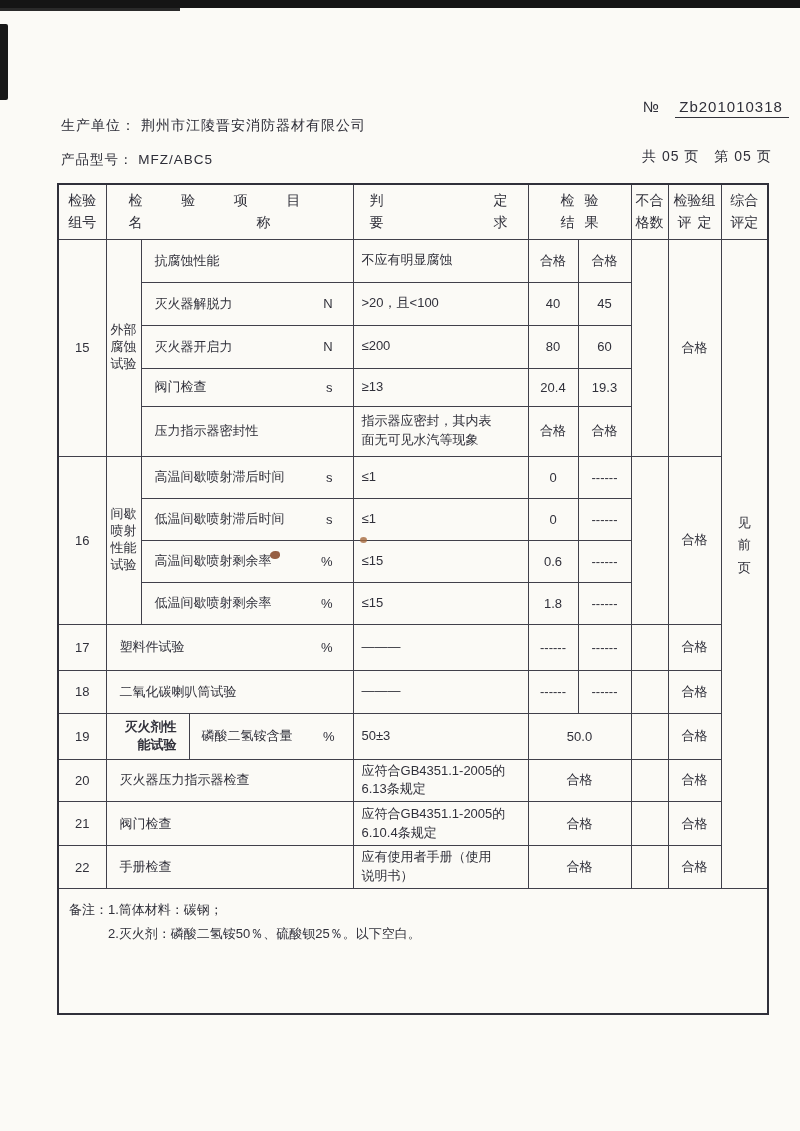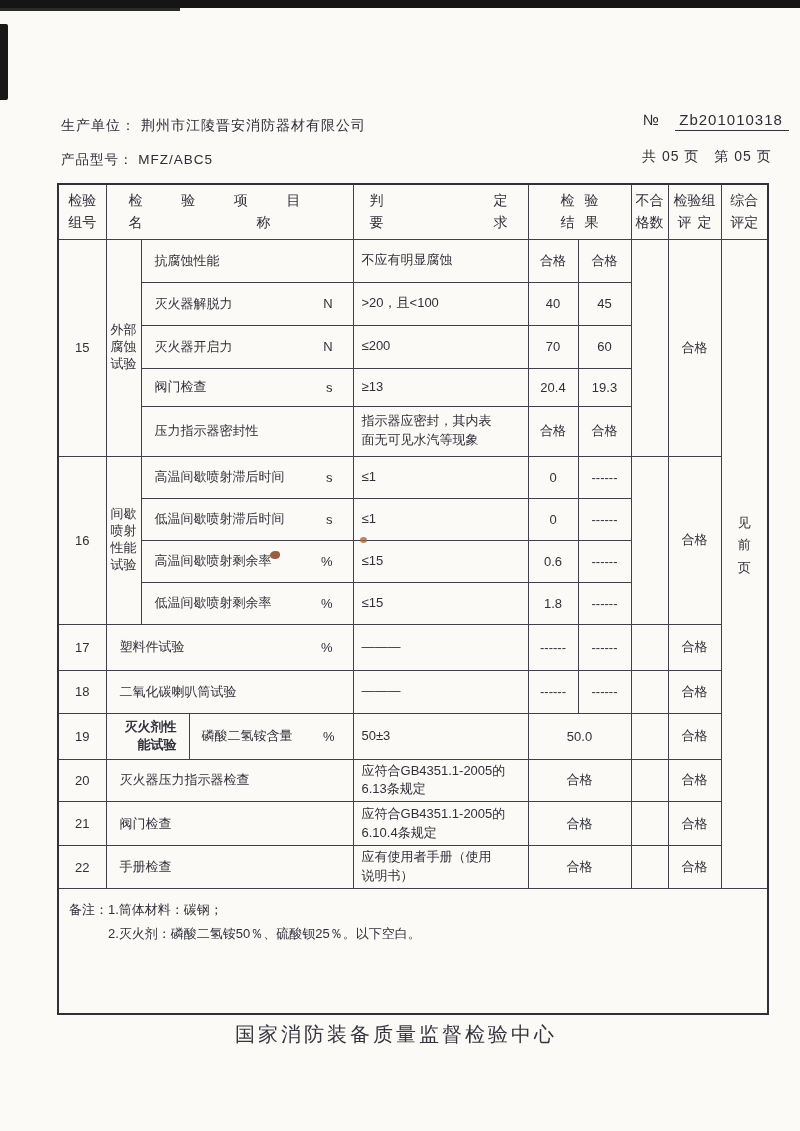--- a/index.html
+++ b/index.html
@@ -13,21 +13,21 @@
   .scan-top { position:absolute; top:0; left:0; width:800px; height:8px; background:#151515; }
   .scan-top-notch { position:absolute; top:8px; left:0; width:180px; height:3px; background:#2a2a2a; }
   .scan-left { position:absolute; top:24px; left:0; width:8px; height:76px; background:#181818; border-radius:0 2px 2px 0; }
   
   .title {
     position:absolute; top:58px; left:0; width:800px;
     text-align:center; font-size:21px; font-weight:bold; letter-spacing:2px; color:#2b2b33;
   }
   .meta-producer { position:absolute; top:117px; left:61px; font-size:14px; letter-spacing:1px; }
   .meta-model    { position:absolute; top:151px; left:61px; font-size:13.5px; letter-spacing:1px; }
-  .meta-no       { position:absolute; top:111px; left:643px; font-size:15px; }
+  .meta-no       { position:absolute; top:98px; left:643px; font-size:15px; }
   .meta-no .no-sym { letter-spacing:0; margin-right:12px; }
   .meta-no .no-val { border-bottom:1.5px solid #33333b; padding:0 6px 2px 4px; letter-spacing:1px; }
   .meta-pages    { position:absolute; top:148px; left:642px; font-size:14px; letter-spacing:1px; }
   
   table.sheet {
     position:absolute; top:183px; left:57px; width:710px;
     border-collapse:collapse; table-layout:fixed;
     font-size:13px; color:#30303a;
   }
   table.sheet td { border:1.4px solid #40404a; vertical-align:middle; overflow:hidden; }
@@ -185,21 +185,21 @@
       <td class="c-res">45</td>
     </tr>
     <tr class="rC">
       <td class="c-item" colspan="2">
         <div class="iw">
               <span>灭火器开启力</span>
               <span>N</span>
             </div>
       </td>
       <td class="c-crit">≤200</td>
-      <td class="c-res">70</td>
+      <td class="c-res">80</td>
       <td class="c-res">60</td>
     </tr>
     <tr class="rD">
       <td class="c-item" colspan="2">
         <div class="iw">
               <span>阀门检查</span>
               <span>s</span>
             </div>
       </td>
       <td class="c-crit">≥13</td>
@@ -365,14 +365,13 @@
           </div>
         </div>
       </td>
     </tr>
   </tbody>
     </table>
 
   <div class="stain1"></div>
   <div class="stain2"></div>
 
-  <div class="footer">国家消防装备质量监督检验中心</div>
 </div>
 
 </body></html>

